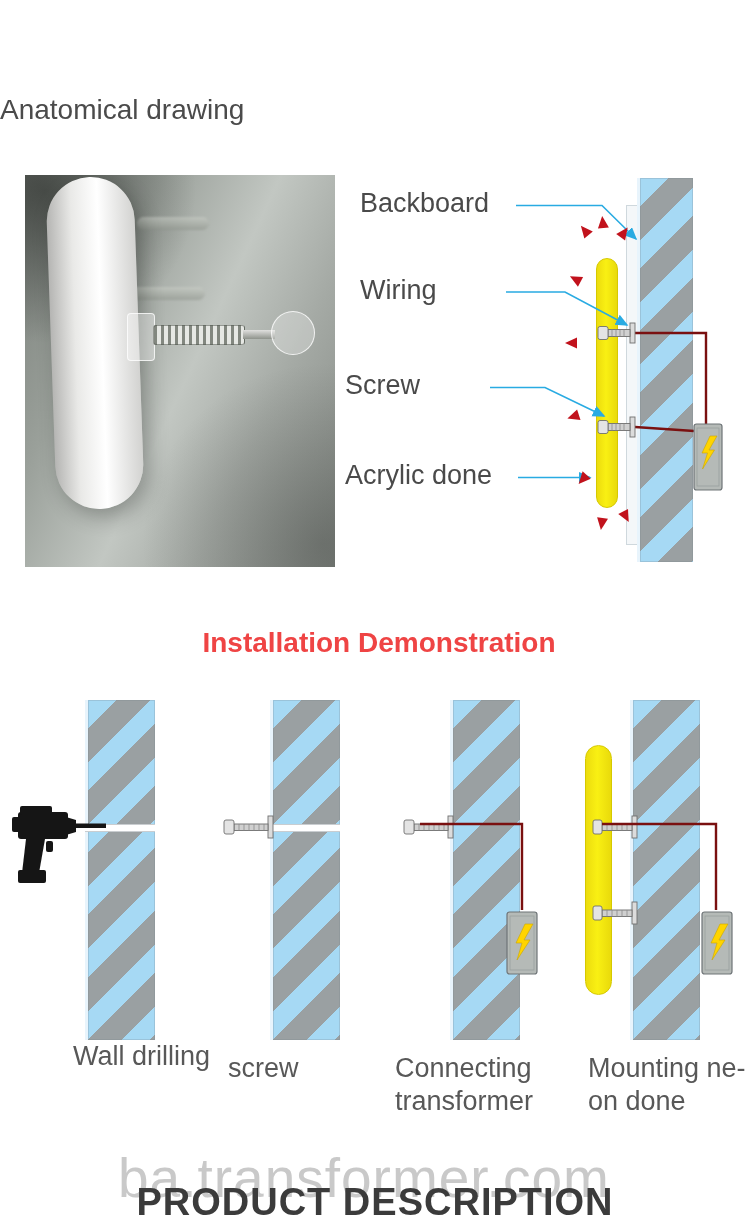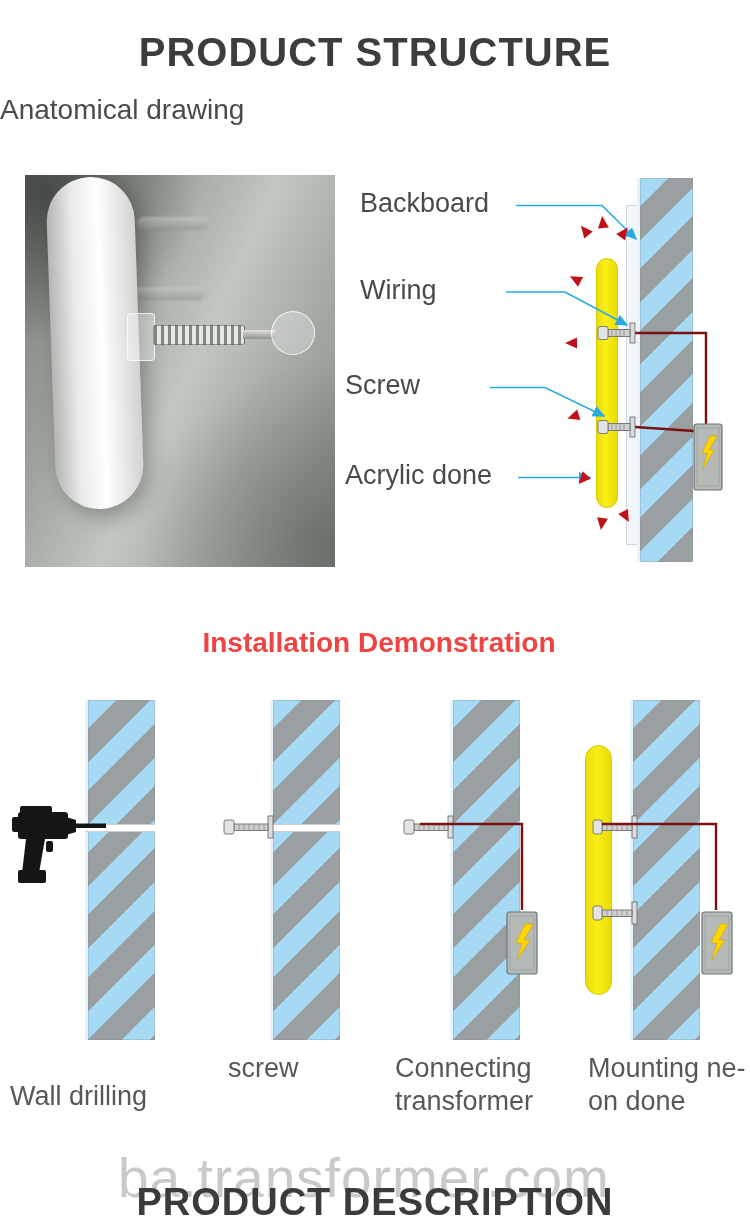--- a/index.html
+++ b/index.html
@@ -29,21 +29,20 @@
   .watermark{position:absolute;left:118px;top:1146px;font-size:55px;color:#c9c9c9;
              white-space:nowrap;z-index:1;letter-spacing:1px}
   .footer-title{position:absolute;left:0;top:1181px;width:100%;text-align:center;
                 font-size:38px;font-weight:700;color:#3b3b3b;letter-spacing:1px;z-index:2}
 </style>
 </head>
 <body>
 
 <div class="page">
 
-  <h1 class="title">PRODUCT STRUCTURE</h1>
   <h2 class="subtitle">Anatomical drawing</h2>
 
   <div class="photo">
     <div class="abs" style="left:0;top:0;width:310px;height:392px;
                 background:radial-gradient(circle at 6% 4%,rgba(25,28,25,.55),rgba(0,0,0,0) 32%),
                            radial-gradient(circle at 96% 94%,rgba(55,58,55,.35),rgba(0,0,0,0) 38%)"></div>
     <div class="abs bgscrew" style="left:112px;top:42px;width:72px;height:13px"></div>
     <div class="abs bgscrew" style="left:98px;top:112px;width:82px;height:13px"></div>
     <div class="abs bgscrew" style="left:36px;top:298px;width:60px;height:12px;transform:rotate(18deg)"></div>
     <div class="abs" style="left:26px;top:2px;width:88px;height:332px;border-radius:44px;
@@ -180,21 +179,21 @@
   </svg>
   <svg class="abs" style="left:600px;top:816px" width="130" height="100" viewBox="0 0 130 100">
     <path d="M2,8 L116,8 L116,94" fill="none" stroke="#7a1010" stroke-width="2.4"></path>
   </svg>
   <svg class="abs" style="left:700px;top:908px" width="34" height="70" viewBox="0 0 34 70">
     <rect x="2" y="4" width="30" height="62" rx="2.5" fill="#b5bab7" stroke="#6e7477" stroke-width="1.2"></rect>
     <rect x="5" y="8" width="24" height="54" fill="none" stroke="#9aa09d" stroke-width="0.8"></rect>
     <path d="M20,16 l-9,19 h6 l-5,17 13,-20 h-6 l9,-16 z" fill="#ffd400" stroke="#c9a600" stroke-width="0.6"></path>
   </svg>
 
-  <div class="step-label" style="left:10px;top:1080px;width:200px;text-align:left">
+  <div class="step-label" style="left:10px;top:1040px;width:200px;text-align:right">
     <div>Wall drilling</div>
     <div></div>
   </div>
   <div class="step-label" style="left:228px;top:1052px;width:160px">
     <div>screw</div>
   </div>
   <div class="step-label" style="left:395px;top:1052px;width:180px">
     <div>Connecting</div>
     <div>transformer</div>
   </div>

